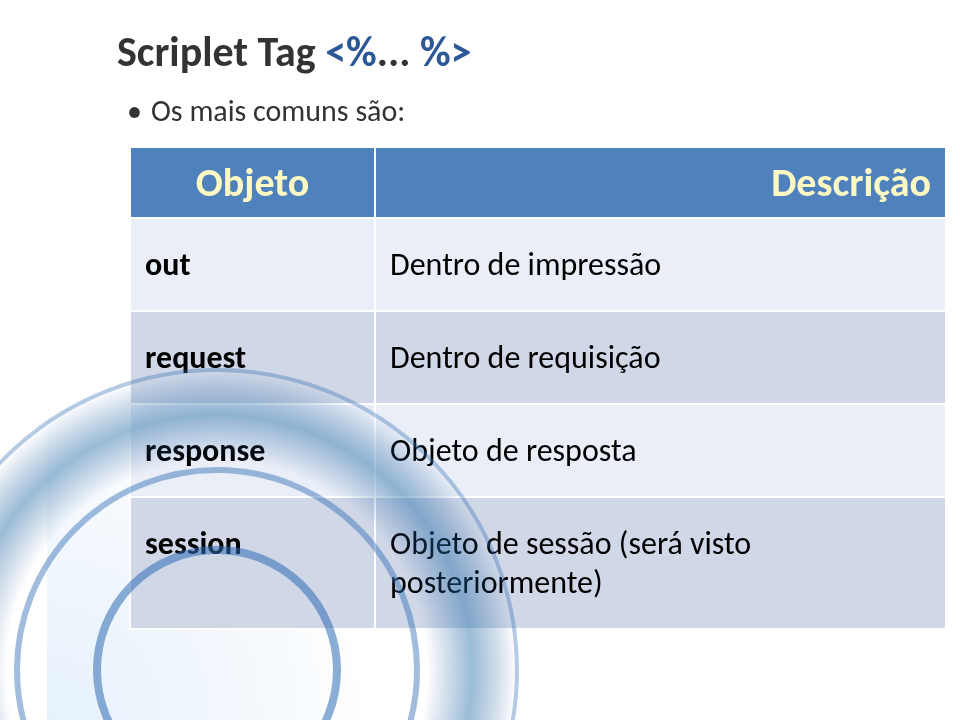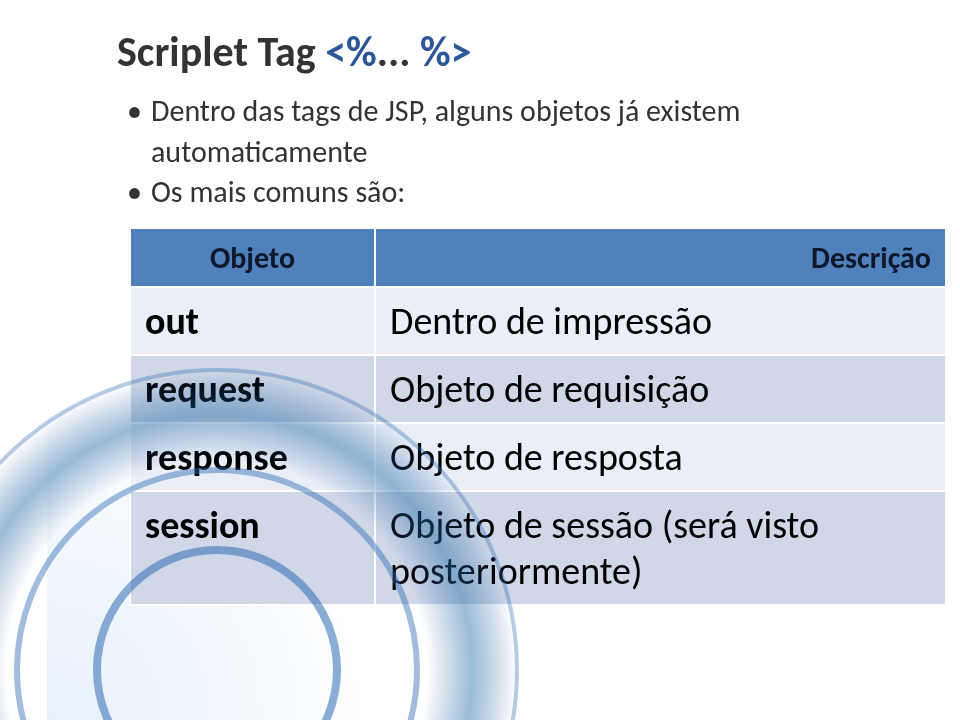--- a/index.html
+++ b/index.html
@@ -45,32 +45,32 @@
     color: #333;
   }
   .tbl {
     width: 818px;
     margin-left: 12px;
     border-collapse: collapse;
     table-layout: fixed;
   }
   .tbl th {
     background: #4f81bd;
-    color: #0f172a;
+    color: #fef9c3;
     font-weight: 700;
-    font-size: 30px;
+    font-size: 40px;
     padding: 10px 14px;
     border: 2px solid #fff;
   }
   .tbl th:first-child { text-align: center; width: 245px; }
   .tbl th:last-child  { text-align: right; }
   .tbl td {
-    font-size: 38px;
+    font-size: 32px;
     color: #000;
-    padding: 10px 14px;
+    padding: 26px 14px;
     border: 2px solid #fff;
     vertical-align: top;
   }
   .tbl td:first-child { font-weight: 700; }
   .tbl tbody tr:nth-child(odd)  td { background: #e9eef7; }
   .tbl tbody tr:nth-child(even) td { background: #d0d8e8; }
 
   
   .rings {
     position: absolute;
@@ -84,39 +84,38 @@
 </head>
 <body>
 
 <div class="slide">
 
   <h1 class="title">
     <span>Scriplet Tag </span><span class="tagblue">&lt;%</span><span>... </span><span class="tagblue">%&gt;</span>
   </h1>
 
   <ul class="bullets">
-    <li>Dentro das tags de JSP, alguns objetos já existem automaticamente</li>
     <li>Os mais comuns são:</li>
   </ul>
 
   <table class="tbl">
     <thead>
       <tr>
         <th>Objeto</th>
         <th>Descrição</th>
       </tr>
     </thead>
     <tbody>
       <tr>
         <td>out</td>
         <td>Dentro de impressão</td>
       </tr>
       <tr>
         <td>request</td>
-        <td>Objeto de requisição</td>
+        <td>Dentro de requisição</td>
       </tr>
       <tr>
         <td>response</td>
         <td>Objeto de resposta</td>
       </tr>
       <tr>
         <td>session</td>
         <td>Objeto de sessão (será visto posteriormente)</td>
       </tr>
     </tbody>

